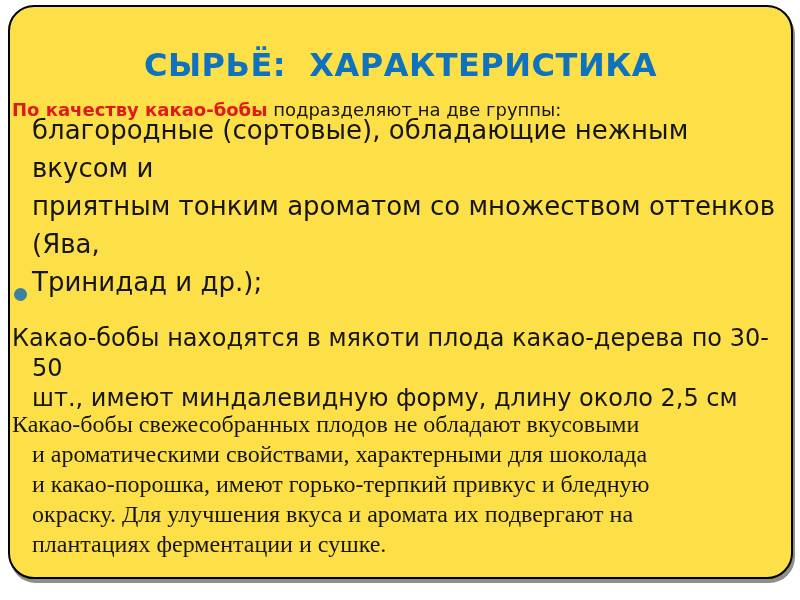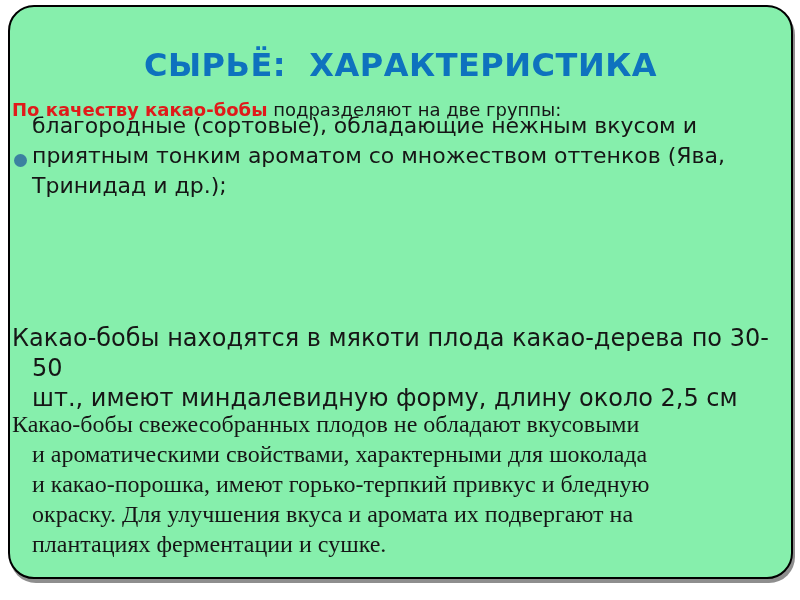--- a/index.html
+++ b/index.html
@@ -10,21 +10,21 @@
     background: #ffffff;
     font-family: "DejaVu Sans", sans-serif;
     overflow: hidden;
   }
   .slide-frame {
     position: absolute;
     left: 8px;
     top: 5px;
     width: 781px;
     height: 570px;
-    background: #86efac;
+    background: #fde047;
     border: 2px solid #000000;
     border-radius: 26px;
     box-shadow: 2px 4px 0 #8e8e8e;
   }
   .slide-title {
     position: absolute;
     top: 18px;
     left: 0;
     right: 0;
     text-align: center;
@@ -52,24 +52,24 @@
     position: absolute;
     top: 104px;
     left: 2px;
     right: 6px;
     margin: 0;
     padding: 0;
     list-style: none;
   }
   .bullet-item {
     display: flex;
-    align-items: center;
+    align-items: flex-end;
     margin: 0 0 3px 0;
-    font-size: 22px;
-    line-height: 30px;
+    font-size: 26px;
+    line-height: 38px;
     color: var(--color-body, #161616);
   }
   .bullet-marker {
     flex: 0 0 auto;
     width: 13px;
     height: 13px;
     border-radius: 50%;
     background: var(--color-bullet, #3B81A0);
     margin: 8px 5px 0 2px;
   }

